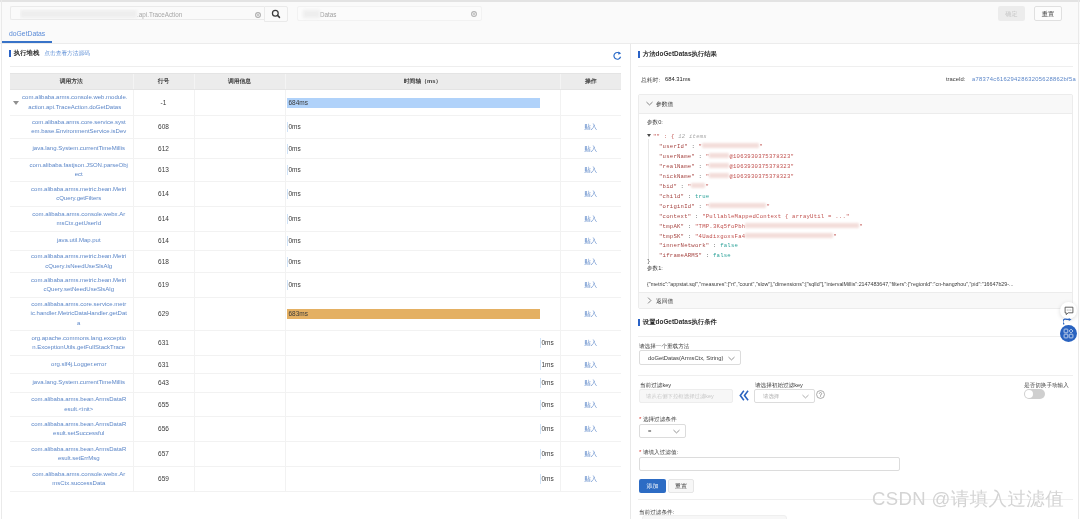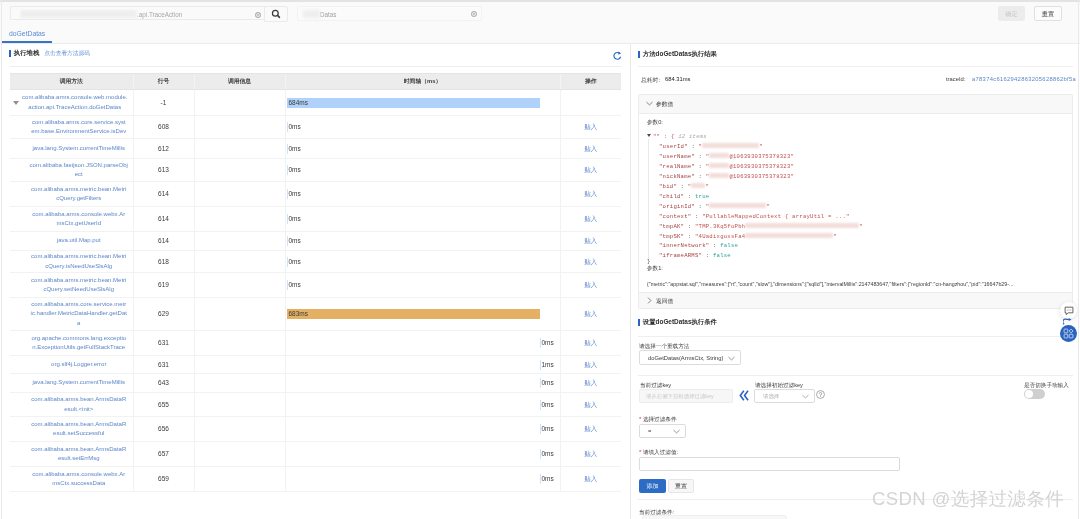--- a/index.html
+++ b/index.html
@@ -597,14 +597,14 @@
         <rect x="2.2" y="2.2" width="7.4" height="7.4" rx="1.2" fill="none" stroke="#cfdcf0" stroke-width="1.7"></rect>
         <rect x="2.2" y="12.4" width="7.4" height="7.4" rx="1.2" fill="none" stroke="#cfdcf0" stroke-width="1.7"></rect>
         <rect x="12.4" y="12.4" width="7.4" height="7.4" rx="1.2" fill="none" stroke="#cfdcf0" stroke-width="1.7"></rect>
         <rect x="5.2" y="5.2" width="1.6" height="1.6" fill="#2a63c0"></rect>
         <rect x="5.2" y="15.4" width="1.6" height="1.6" fill="#2a63c0"></rect>
         <rect x="15.4" y="15.4" width="1.6" height="1.6" fill="#2a63c0"></rect>
         <path d="M16.1 2.2 L19.9 6.0 L16.1 9.8 L12.3 6.0 Z" fill="none" stroke="#cfdcf0" stroke-width="1.7" stroke-linejoin="round"></path>
       </svg>
   </div>
 
-  <div class="wm">CSDN @选择过滤条件</div>
+  <div class="wm">CSDN @请填入过滤值</div>
 </div>
 
 </body></html>

